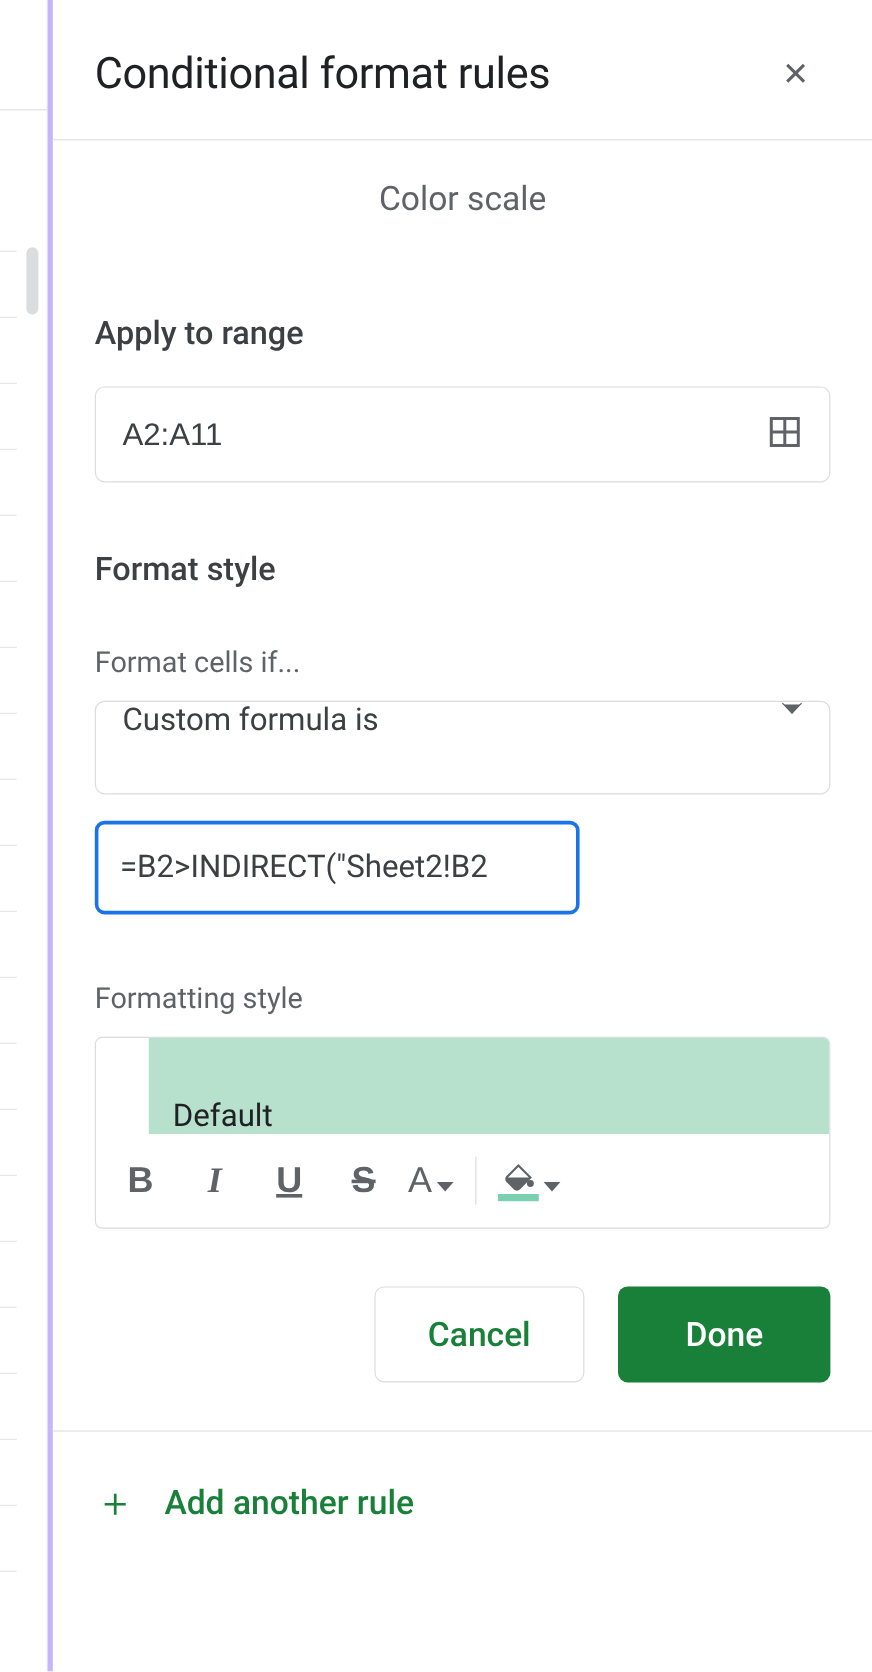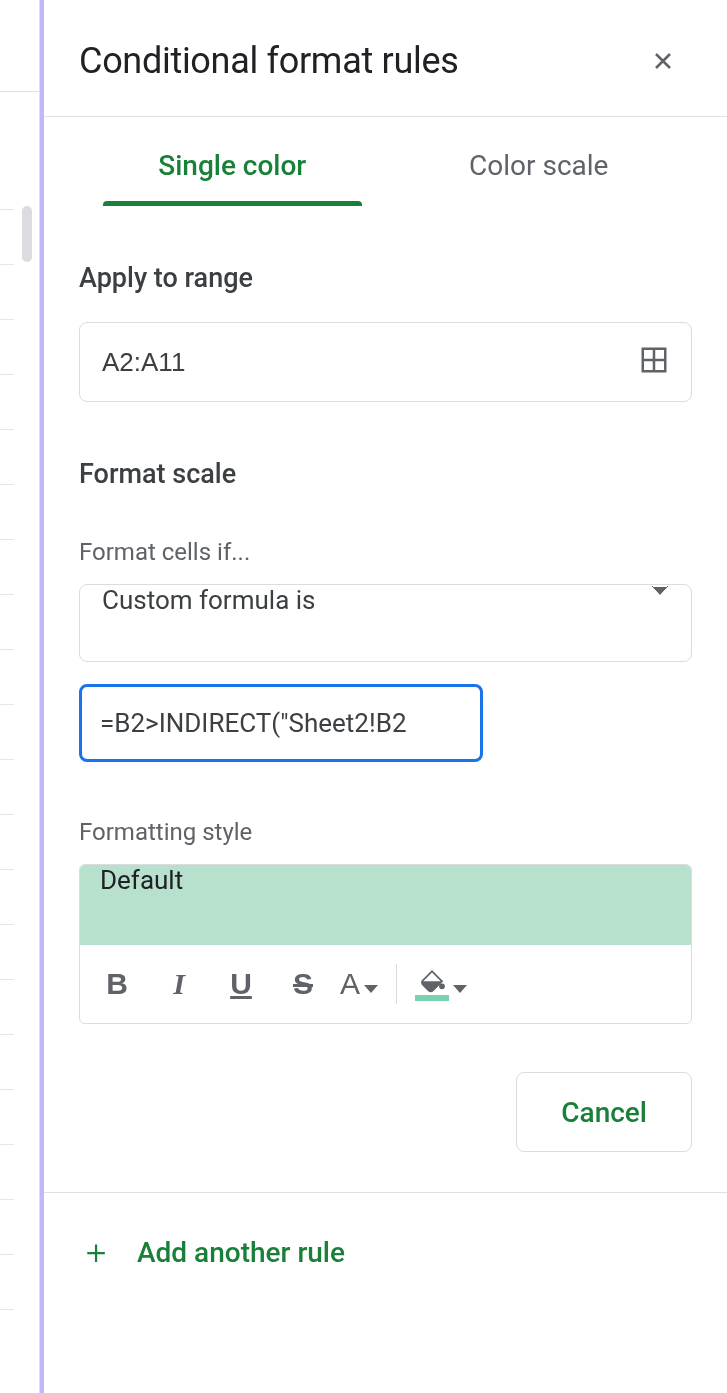--- a/index.html
+++ b/index.html
@@ -179,24 +179,25 @@
     }
     .style-box {
       border: 1px solid #dadce0;
       border-radius: 6px;
       overflow: hidden;
     }
     .style-preview {
       background: #b7e1cd;
       height: 80px;
       display: flex;
-      align-items: flex-start;
+      align-items: flex-end;
       padding: 0 20px;
       font-size: 26px;
       color: #202124;
+      margin-left: 44px;
     }
     .toolbar {
       display: flex;
       align-items: center;
       height: 78px;
       padding: 0 12px;
       gap: 12px;
     }
     .tb-btn {
       width: 50px;
@@ -329,39 +330,38 @@
   <div class="header">
     <div class="header-title">Conditional format rules</div>
     <div class="close-btn">
       <svg width="28" height="28" viewBox="0 0 24 24" fill="none" stroke="currentColor" stroke-width="2.2">
           <path d="M18 6L6 18M6 6l12 12"></path>
         </svg>
     </div>
   </div>
 
   <div class="tabs">
-    <div class="tab active">Single color</div>
     <div class="tab">Color scale</div>
   </div>
 
   <div class="section">
     <div class="section-label">Apply to range</div>
     <div class="range-input-wrap">
       <input class="range-input" value="A2:A11" style="">
       <span class="grid-icon">
         <svg width="30" height="30" viewBox="0 0 24 24" fill="none" stroke="currentColor" stroke-width="2">
             <rect x="3" y="3" width="18" height="18"></rect>
             <path d="M3 12h18M12 3v18"></path>
           </svg>
       </span>
     </div>
   </div>
 
   <div class="section">
-    <div class="section-label">Format scale</div>
+    <div class="section-label">Format style</div>
     <div class="sublabel">Format cells if...</div>
     <div class="select-wrap">
       <span class="select-text">Custom formula is</span>
       <svg class="caret" width="18" height="12" viewBox="0 0 18 12">
           <path d="M1 1l8 8 8-8" fill="none" stroke="currentColor" stroke-width="1"></path>
           <polygon points="2,2 16,2 9,10" fill="#5f6368"></polygon>
         </svg>
     </div>
     <div class="formula-input-wrap">
       <input class="formula-input" value="=B2&gt;INDIRECT(&quot;Sheet2!B2" style="">
@@ -401,20 +401,21 @@
             <div class="fill-underline"></div>
           </div>
           <span class="small-caret"></span>
         </div>
       </div>
     </div>
   </div>
 
   <div class="actions">
     <div class="btn btn-secondary">Cancel</div>
+    <div class="btn btn-primary">Done</div>
   </div>
 
   <div class="footer-sep"></div>
 
   <div class="add-rule">
     <span class="plus-icon">＋</span>
     <span>Add another rule</span>
   </div>
 
 </div>

